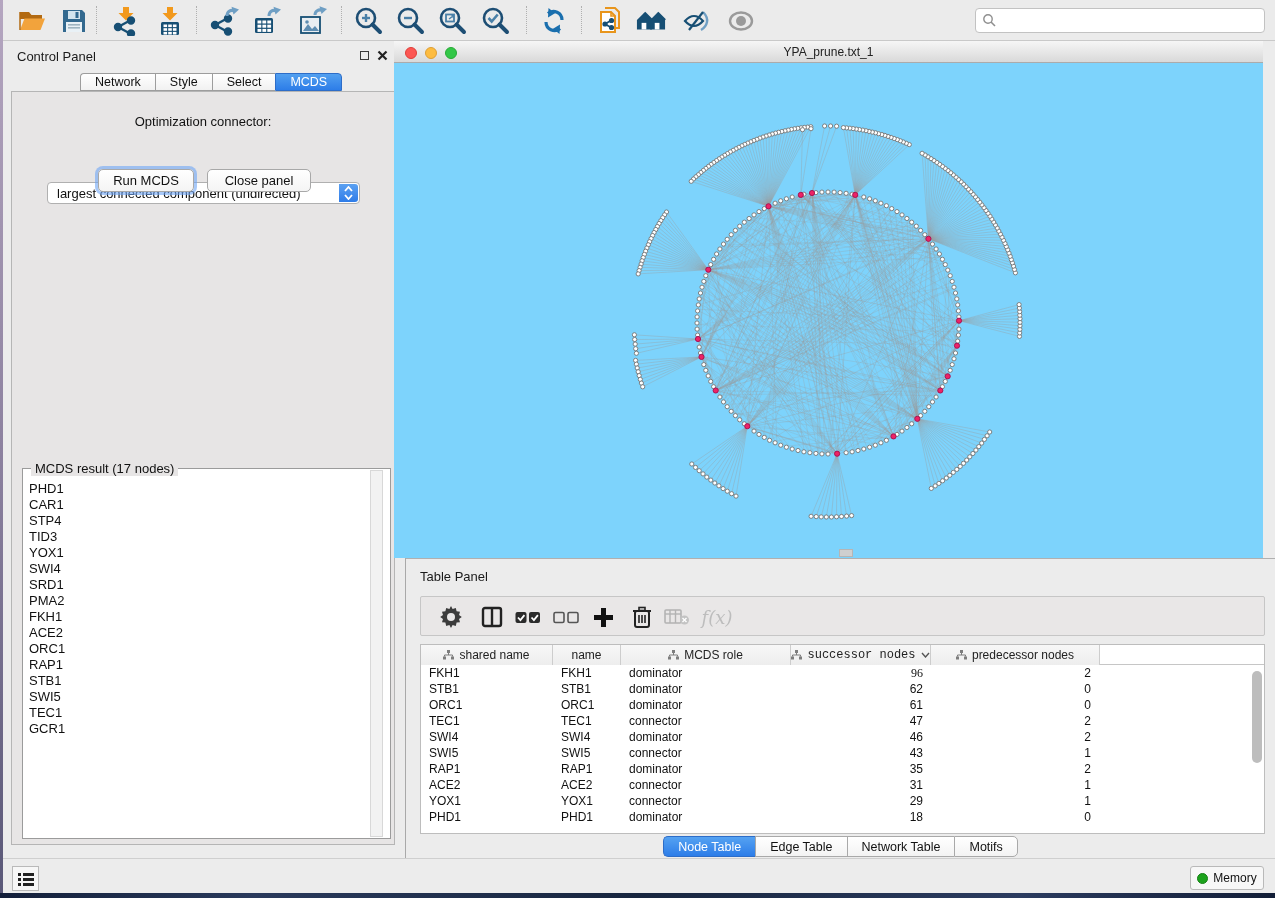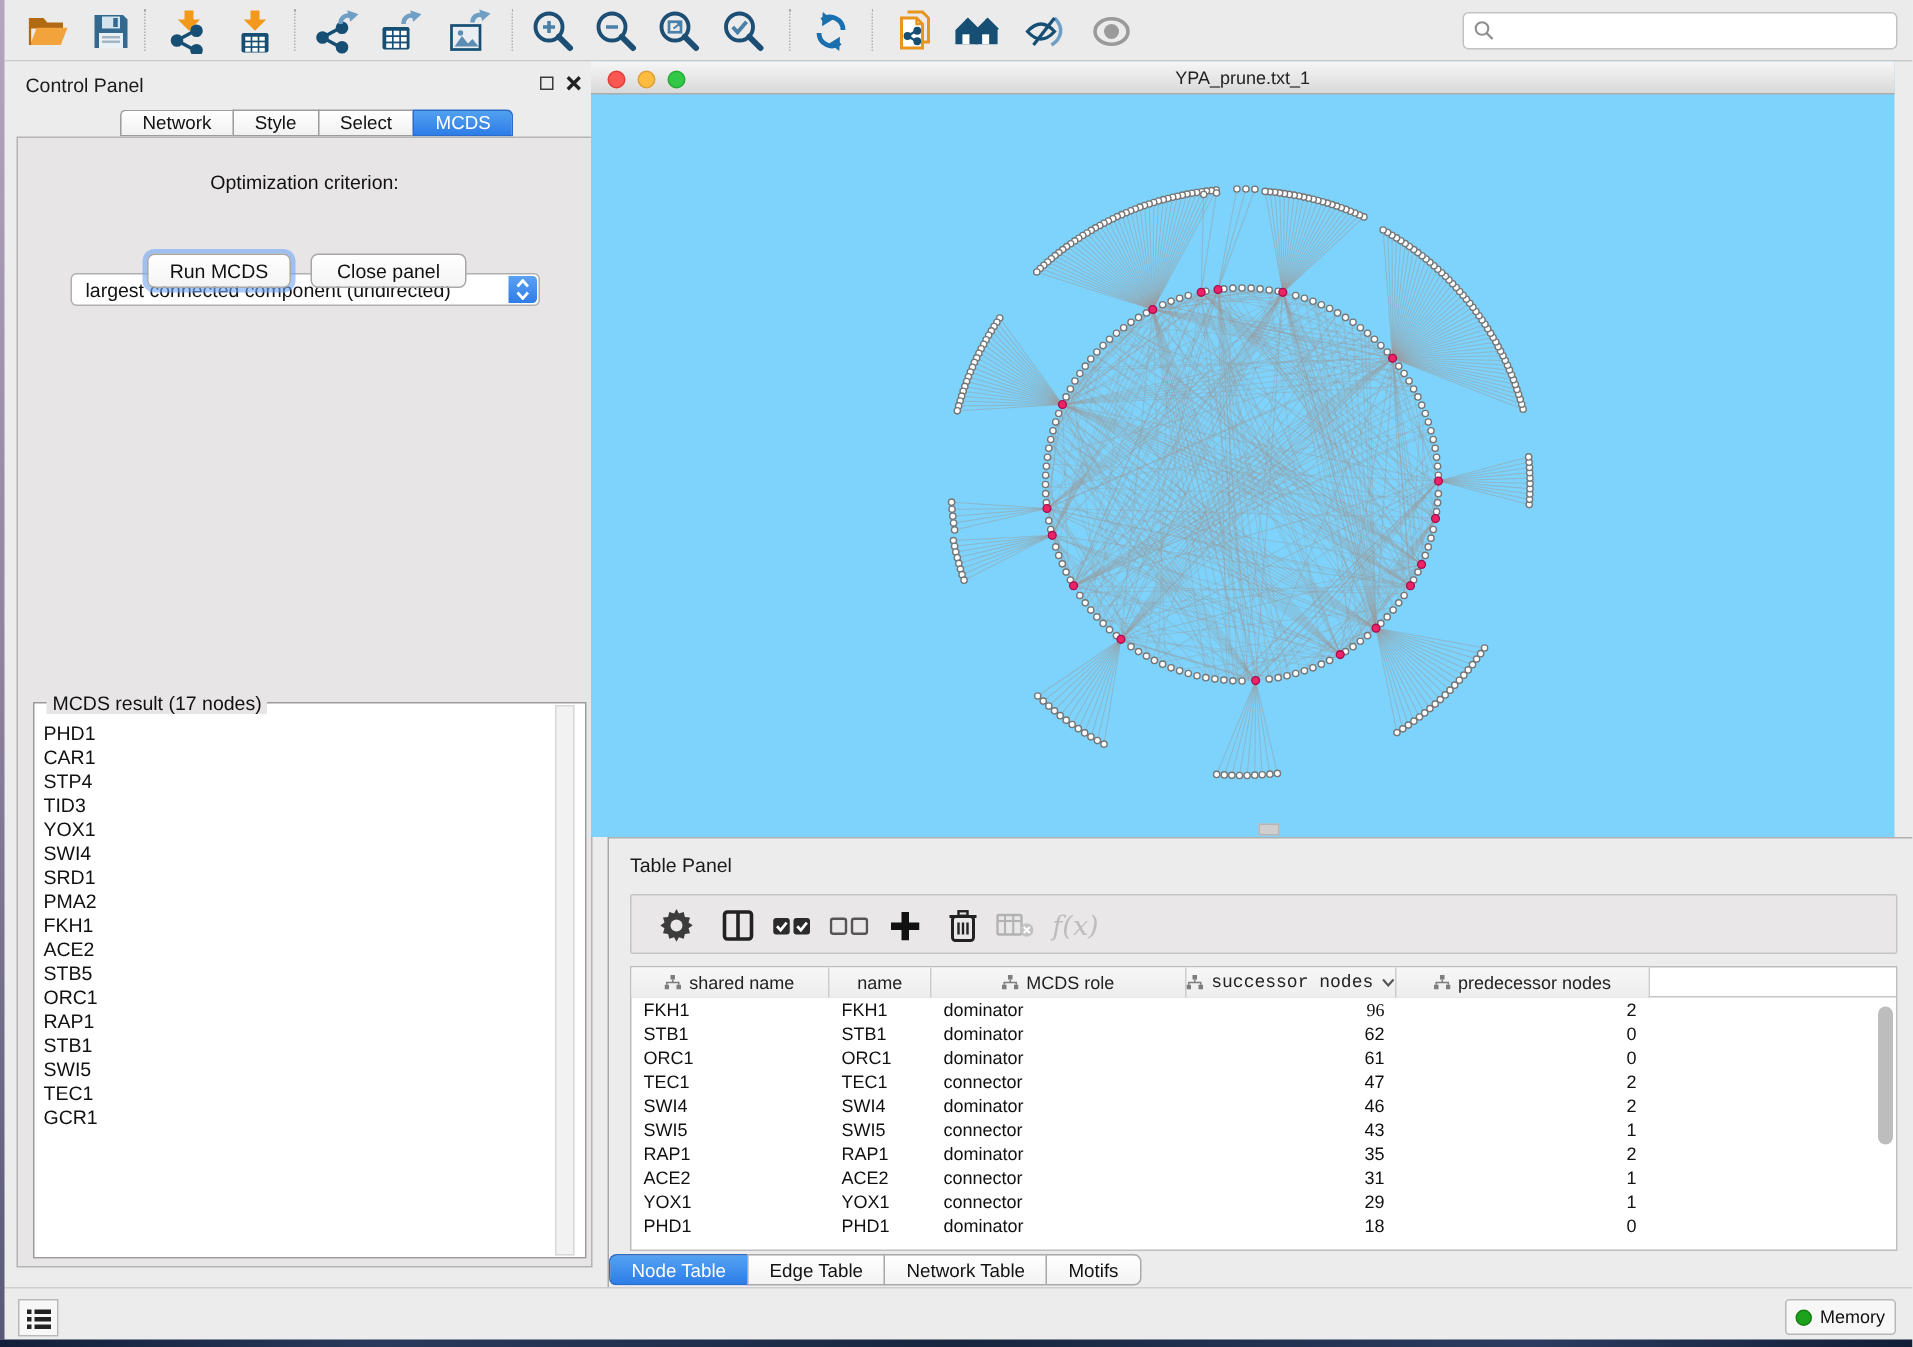--- a/index.html
+++ b/index.html
@@ -52,21 +52,21 @@
   .tpi { position:absolute; top:7px; width:26px; height:26px; display:flex; align-items:center; justify-content:center; }
   #tbl { left:14px; top:85px; width:845px; height:190px; background:#fff; border:1px solid #bdbdbd; }
   #tbl-header { position:relative; height:20px; border-bottom:1px solid #c6c6c6; }
   #tbl-header-bg { display:flex; height:20px; width:679px; background:linear-gradient(#f7f7f7,#ededed); border-right:1px solid #cdcdcd; }
   .th { display:flex; align-items:center; justify-content:center; gap:5px; font-size:12px; color:#222; border-right:1px solid #cdcdcd; }
   .th:last-child { border-right:none; }
   .tr { display:flex; height:16px; }
   .td { font-size:12px; color:#111; line-height:16px; padding:0 8px; white-space:nowrap; }
   .td.num { text-align:right; }
   #tbl-scroll { position:absolute; right:2px; top:26px; width:10px; height:92px; background:#bdbdbd; border-radius:5px; }
-  #tp-tabs { left:0; right:0; top:277px; display:flex; }
+  #tp-tabs { left:0; right:0; top:277px; display:flex; justify-content:center; }
   .tp-tab { font-size:12.5px; height:21px; display:flex; align-items:center; padding:0 14px; background:linear-gradient(#ffffff,#f3f3f3); border:1px solid #a9a9a9; border-right:none; color:#111; }
   .tp-tab:first-child { border-radius:5px 0 0 5px; }
   .tp-tab:last-child { border-right:1px solid #a9a9a9; border-radius:0 5px 5px 0; }
   .tp-tab.active { background:linear-gradient(#55a2f2,#2d7de8); color:#fff; border-color:#2d6dc8; }
   
   #status-bar { left:0; top:858px; width:1275px; height:35px; background:#ececec; border-top:1px solid #cfcfcf; }
   #status-list-btn { left:12px; top:7px; width:27px; height:25px; background:#f7f7f7; border:1px solid #b9b9b9; display:flex; align-items:center; justify-content:center; }
   #memory-btn { left:1190px; top:7px; width:74px; height:24px; background:#f7f7f7; border:1px solid #b9b9b9; border-radius:3px; display:flex; align-items:center; justify-content:center; gap:5px; font-size:12px; color:#111; }
   #memory-dot { width:11px; height:11px; border-radius:50%; background:#1ca21c; border:1px solid #148014; }
 </style>
@@ -255,21 +255,21 @@
         <path d="M1.5 1.5 L9.5 9.5 M9.5 1.5 L1.5 9.5" stroke="#222" stroke-width="2.2"></path>
       </svg>
   </div>
   <div id="cp-tabs" class="abs">
       <div class="cp-tab">Network</div>
       <div class="cp-tab">Style</div>
       <div class="cp-tab">Select</div>
       <div class="cp-tab active">MCDS</div>
     </div>
   <div id="cp-content" class="abs">
-    <div id="opt-label" class="abs">Optimization criterion:</div>
+    <div id="opt-label" class="abs">Optimization connector:</div>
     <div id="opt-select" class="abs">
       <span>largest connected component (undirected)</span>
       <span id="opt-stepper">
         <svg width="9" height="14" viewBox="0 0 9 14">
             <path d="M1 5 L4.5 1 L8 5" fill="none" stroke="#fff" stroke-width="1.8"></path>
             <path d="M1 9 L4.5 13 L8 9" fill="none" stroke="#fff" stroke-width="1.8"></path>
           </svg>
       </span>
     </div>
     <div id="run-btn" class="btn">Run MCDS</div>
@@ -280,21 +280,20 @@
           <div class="mcds-item">PHD1</div>
           <div class="mcds-item">CAR1</div>
           <div class="mcds-item">STP4</div>
           <div class="mcds-item">TID3</div>
           <div class="mcds-item">YOX1</div>
           <div class="mcds-item">SWI4</div>
           <div class="mcds-item">SRD1</div>
           <div class="mcds-item">PMA2</div>
           <div class="mcds-item">FKH1</div>
           <div class="mcds-item">ACE2</div>
-          <div class="mcds-item">STB5</div>
           <div class="mcds-item">ORC1</div>
           <div class="mcds-item">RAP1</div>
           <div class="mcds-item">STB1</div>
           <div class="mcds-item">SWI5</div>
           <div class="mcds-item">TEC1</div>
           <div class="mcds-item">GCR1</div>
         </div>
       <div id="mcds-scroll"></div>
     </div>
   </div>

